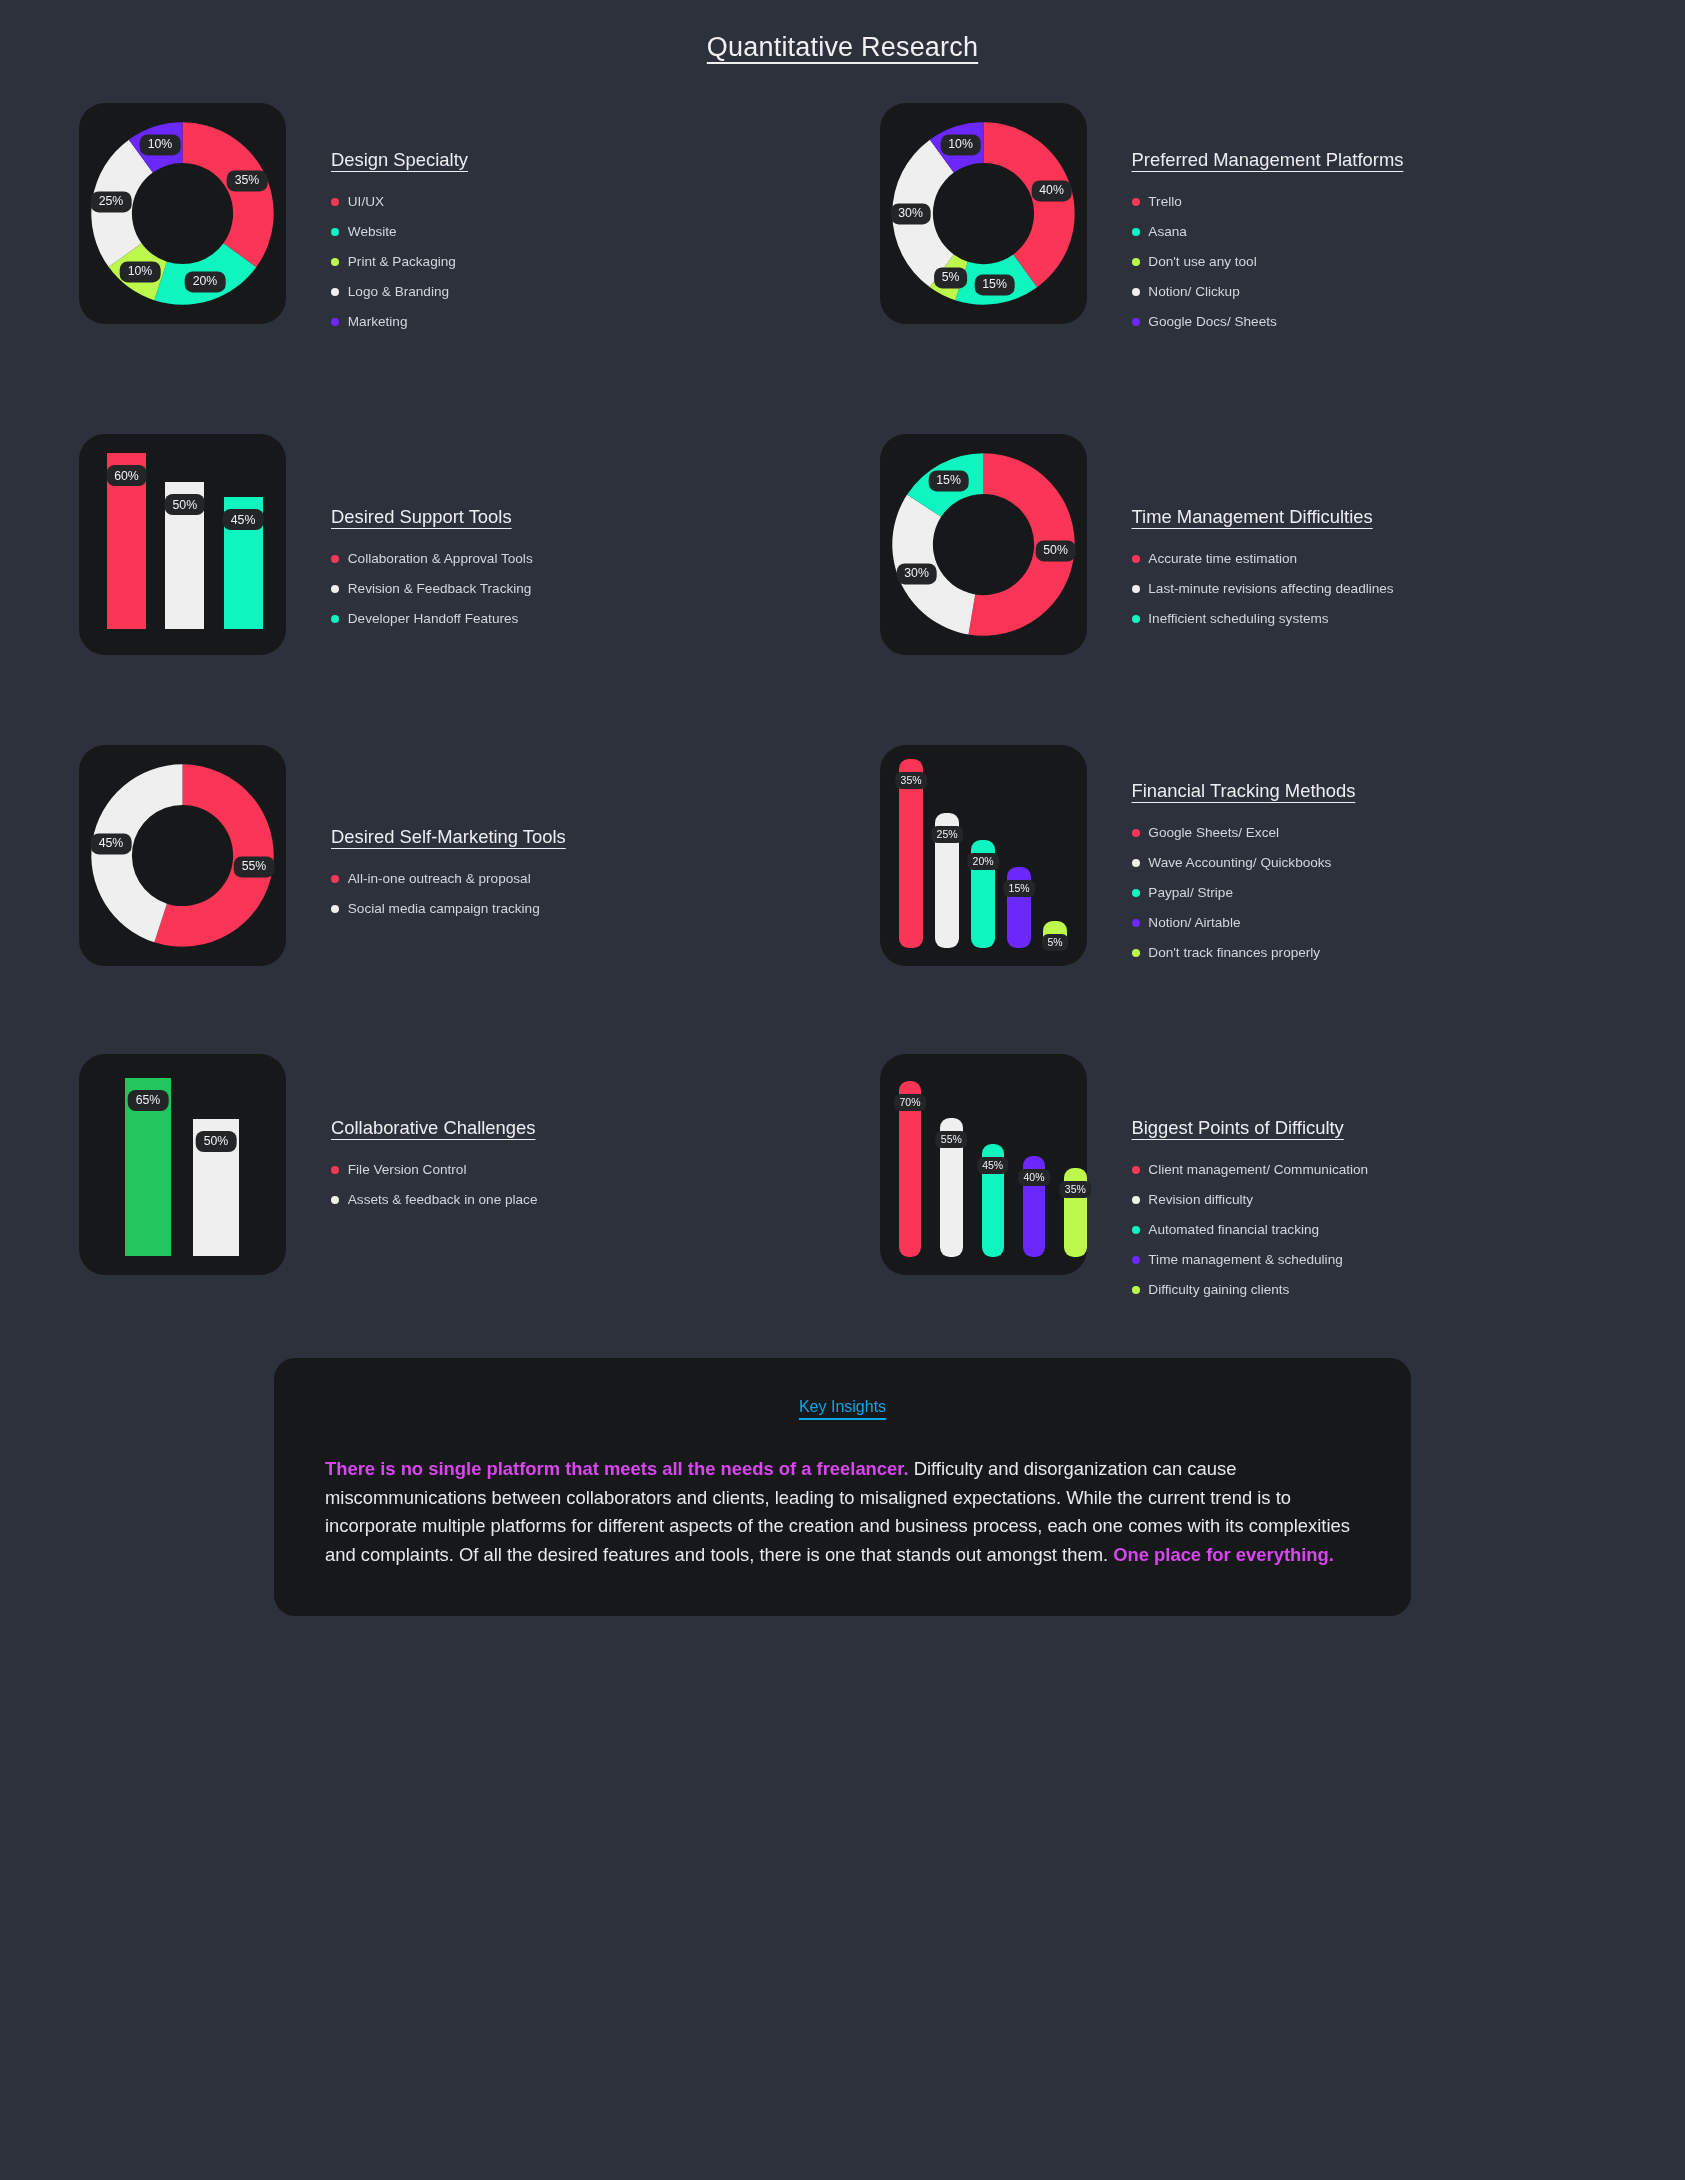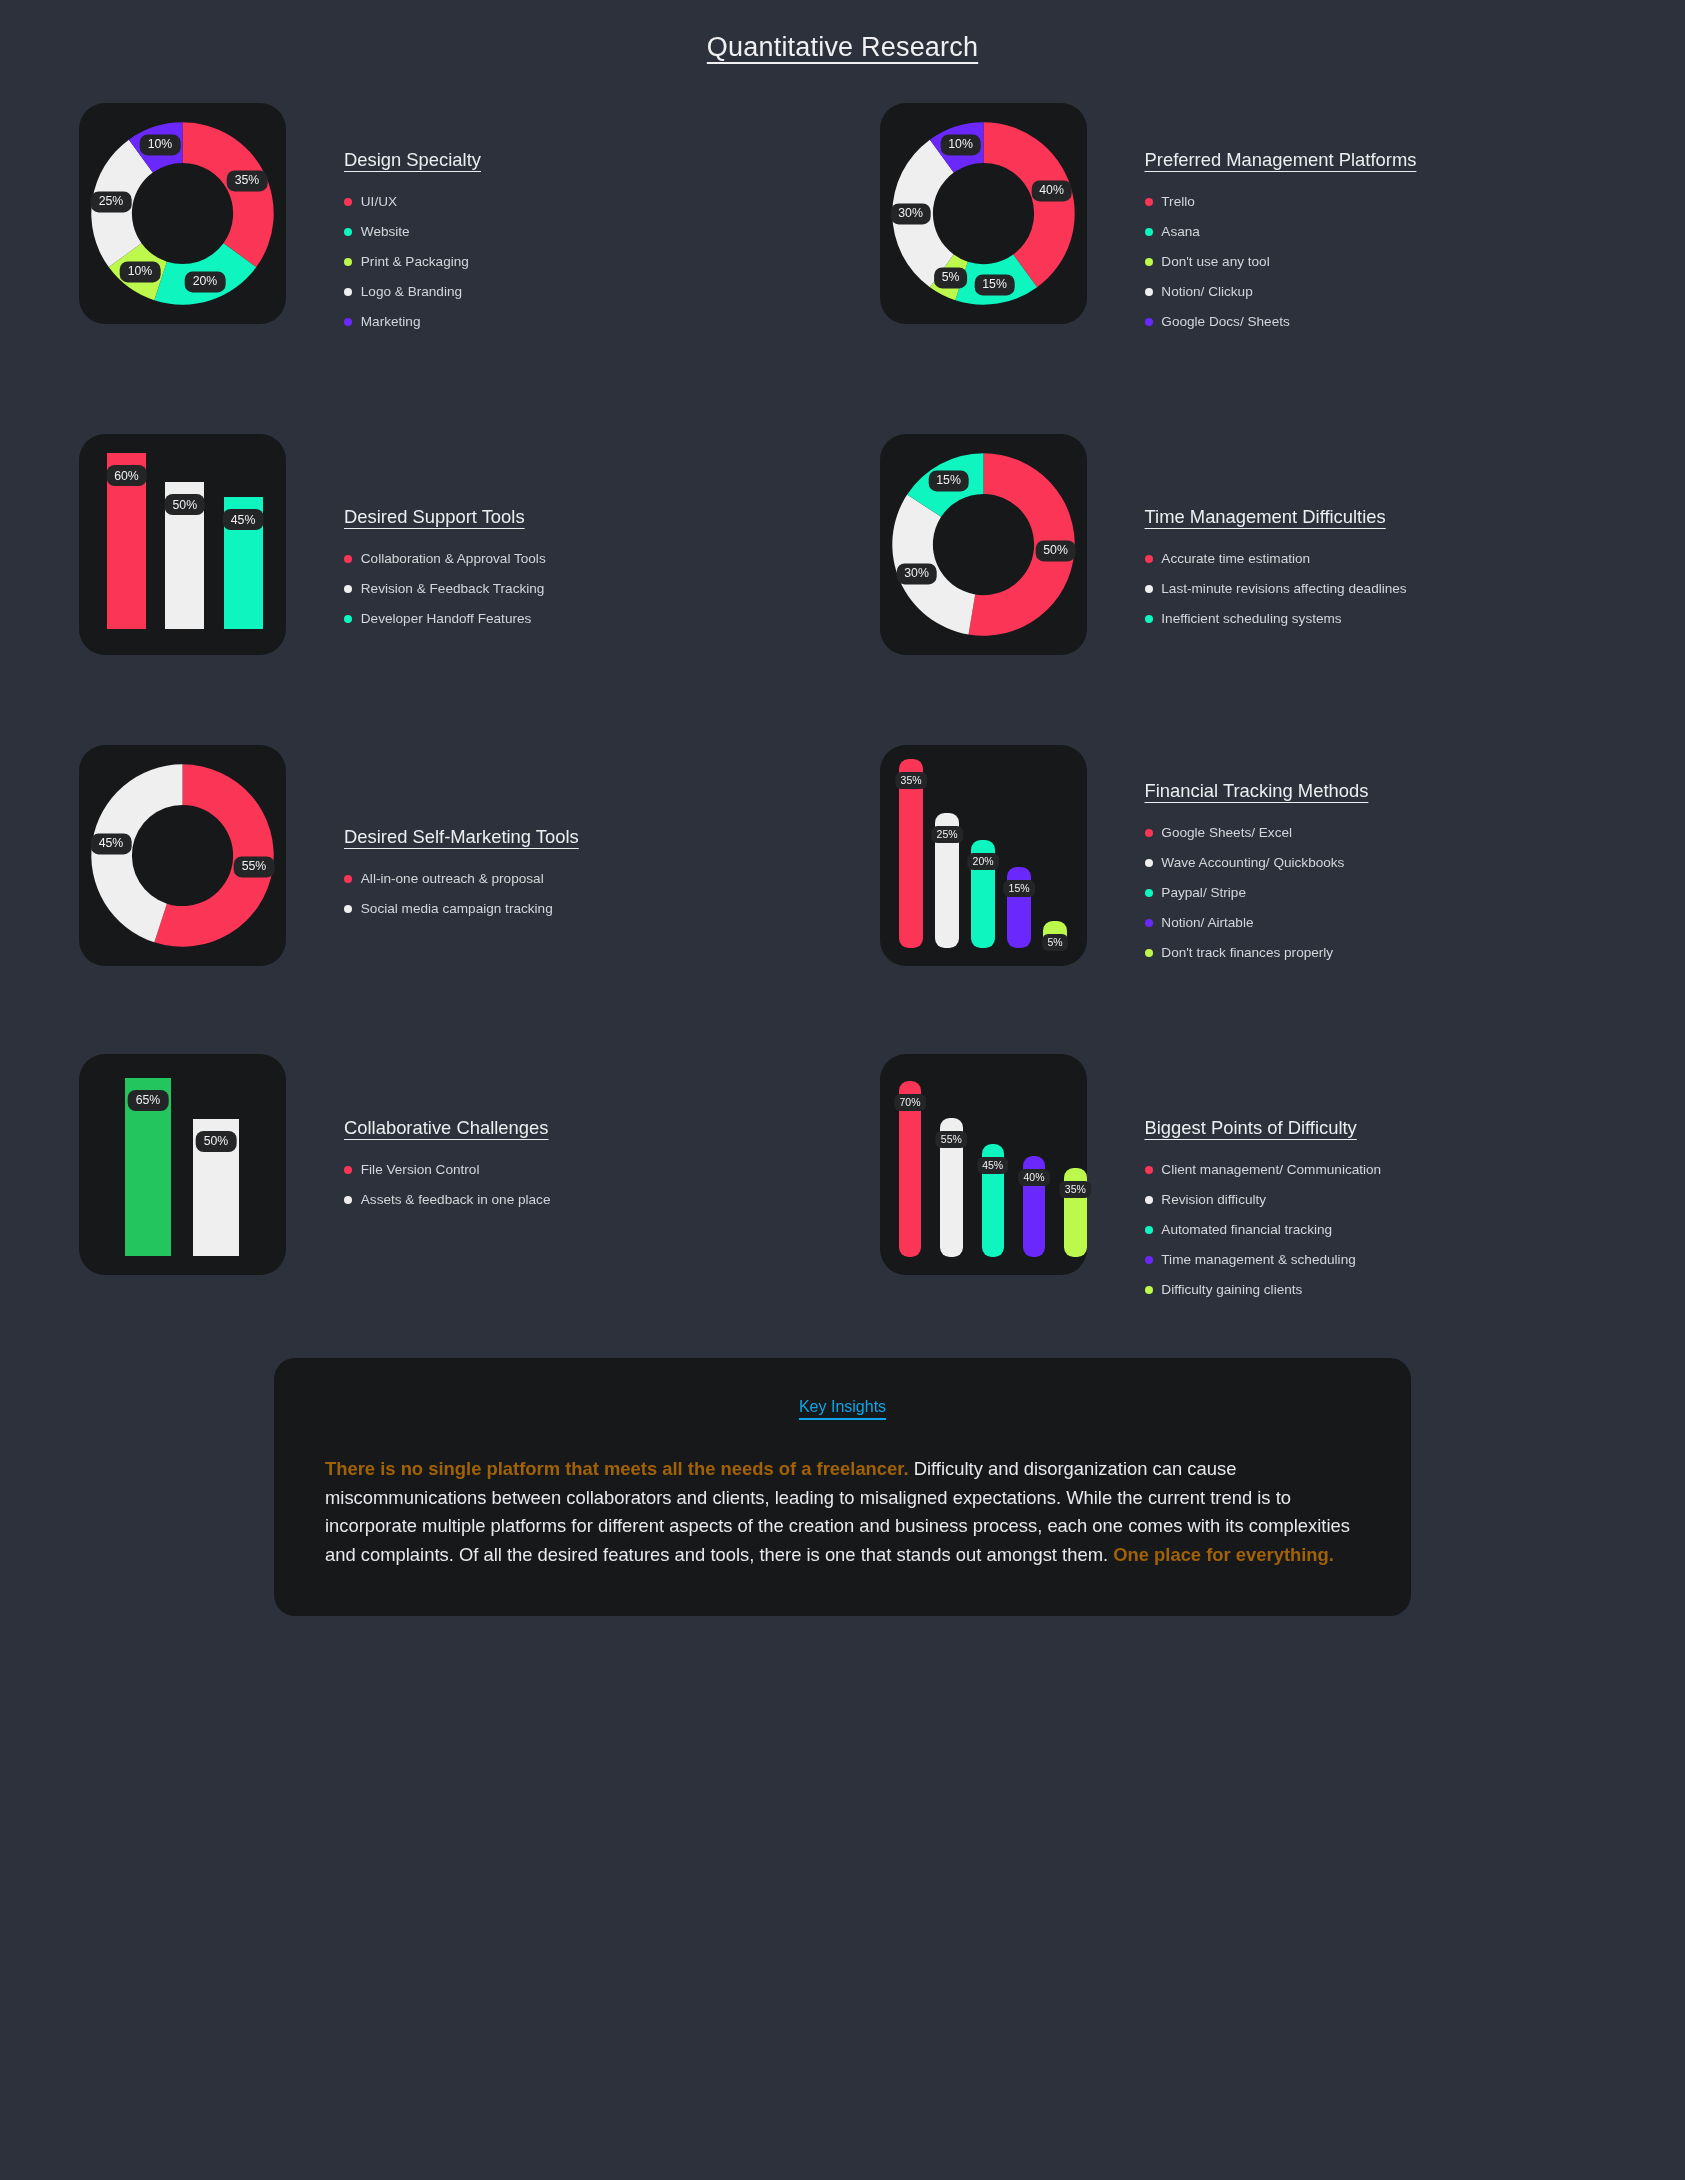--- a/index.html
+++ b/index.html
@@ -46,21 +46,21 @@
     align-items: flex-start;
   }
   .card {
     background: #16181a;
     border-radius: 26px;
     flex: 0 0 auto;
     position: relative;
   }
   .info {
     flex: 1 1 auto;
-    padding-left: 58px;
+    padding-left: 45px;
     color: #d5d7dc;
   }
   .sec-title {
     color: #eceef1;
     font-size: 18.4px;
     font-weight: 400;
     text-decoration: underline;
     text-underline-offset: 5.3px;
     text-decoration-thickness: 1.4px;
     margin-bottom: 23px;
@@ -135,21 +135,21 @@
     text-decoration: underline;
     text-underline-offset: 6.1px;
     text-decoration-thickness: 1.6px;
     margin-bottom: 39px;
   }
   .insights-body {
     color: #e7e9ec;
     font-size: 18.4px;
     line-height: 1.55;
   }
-  .hl { color: #a16207; font-weight: 700; }
+  .hl { color: #d946ef; font-weight: 700; }
 </style>
 </head>
 <body>
 
 <div class="page">
 
   <h1 class="page-title">Quantitative Research</h1>
 
   <div class="grid">
 

